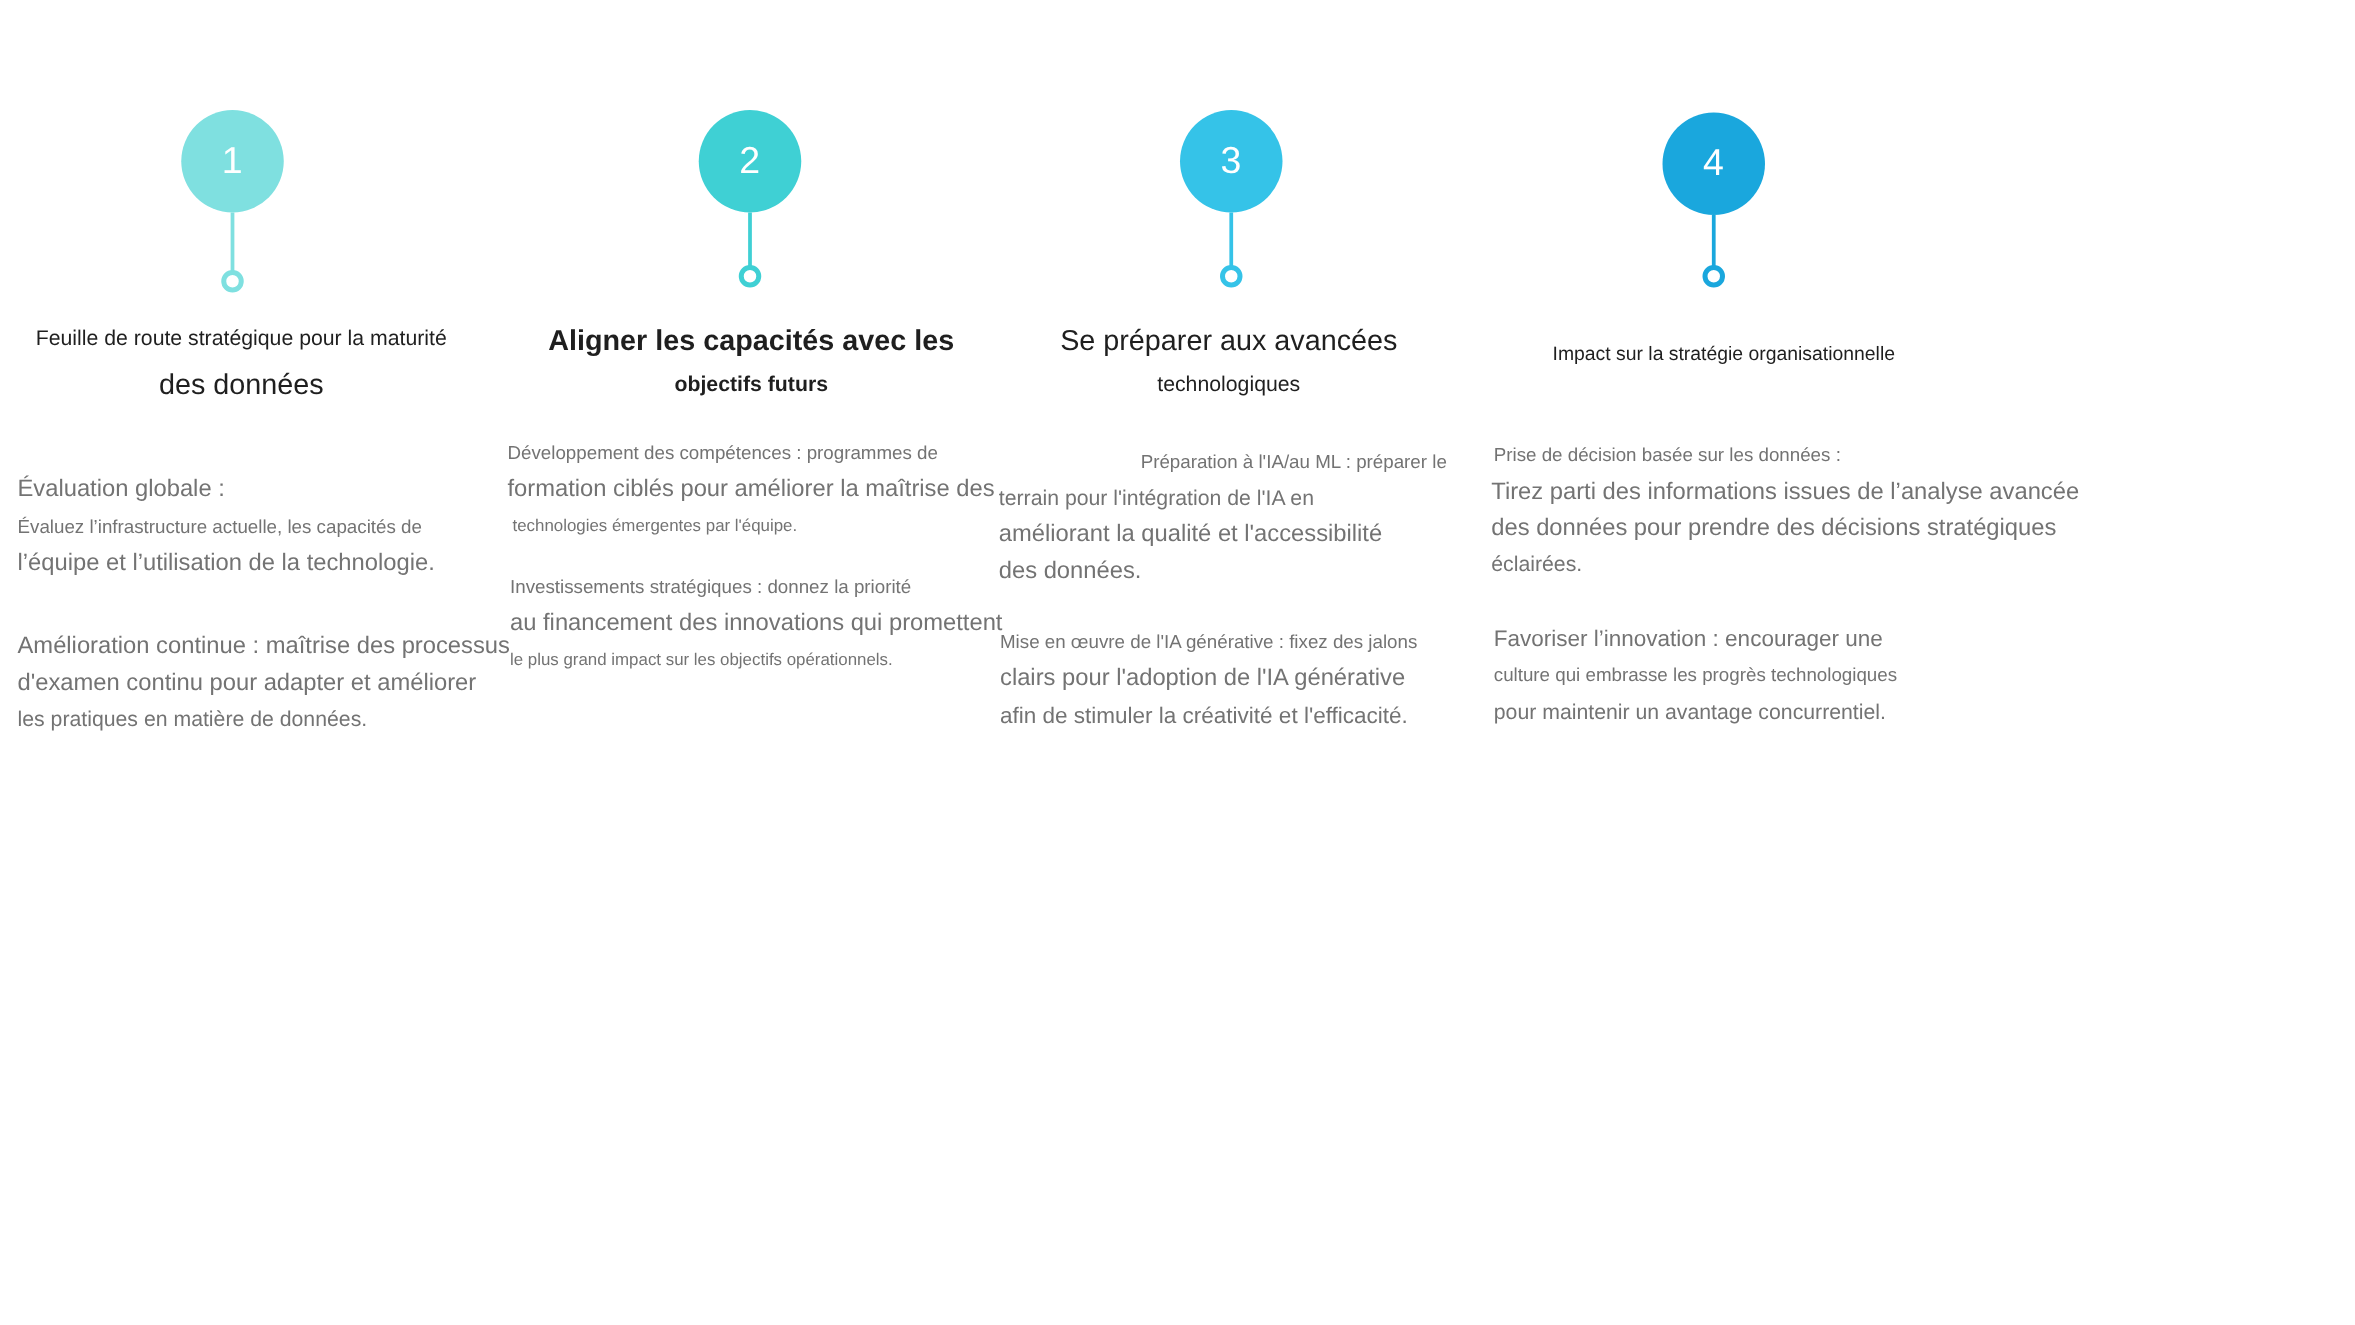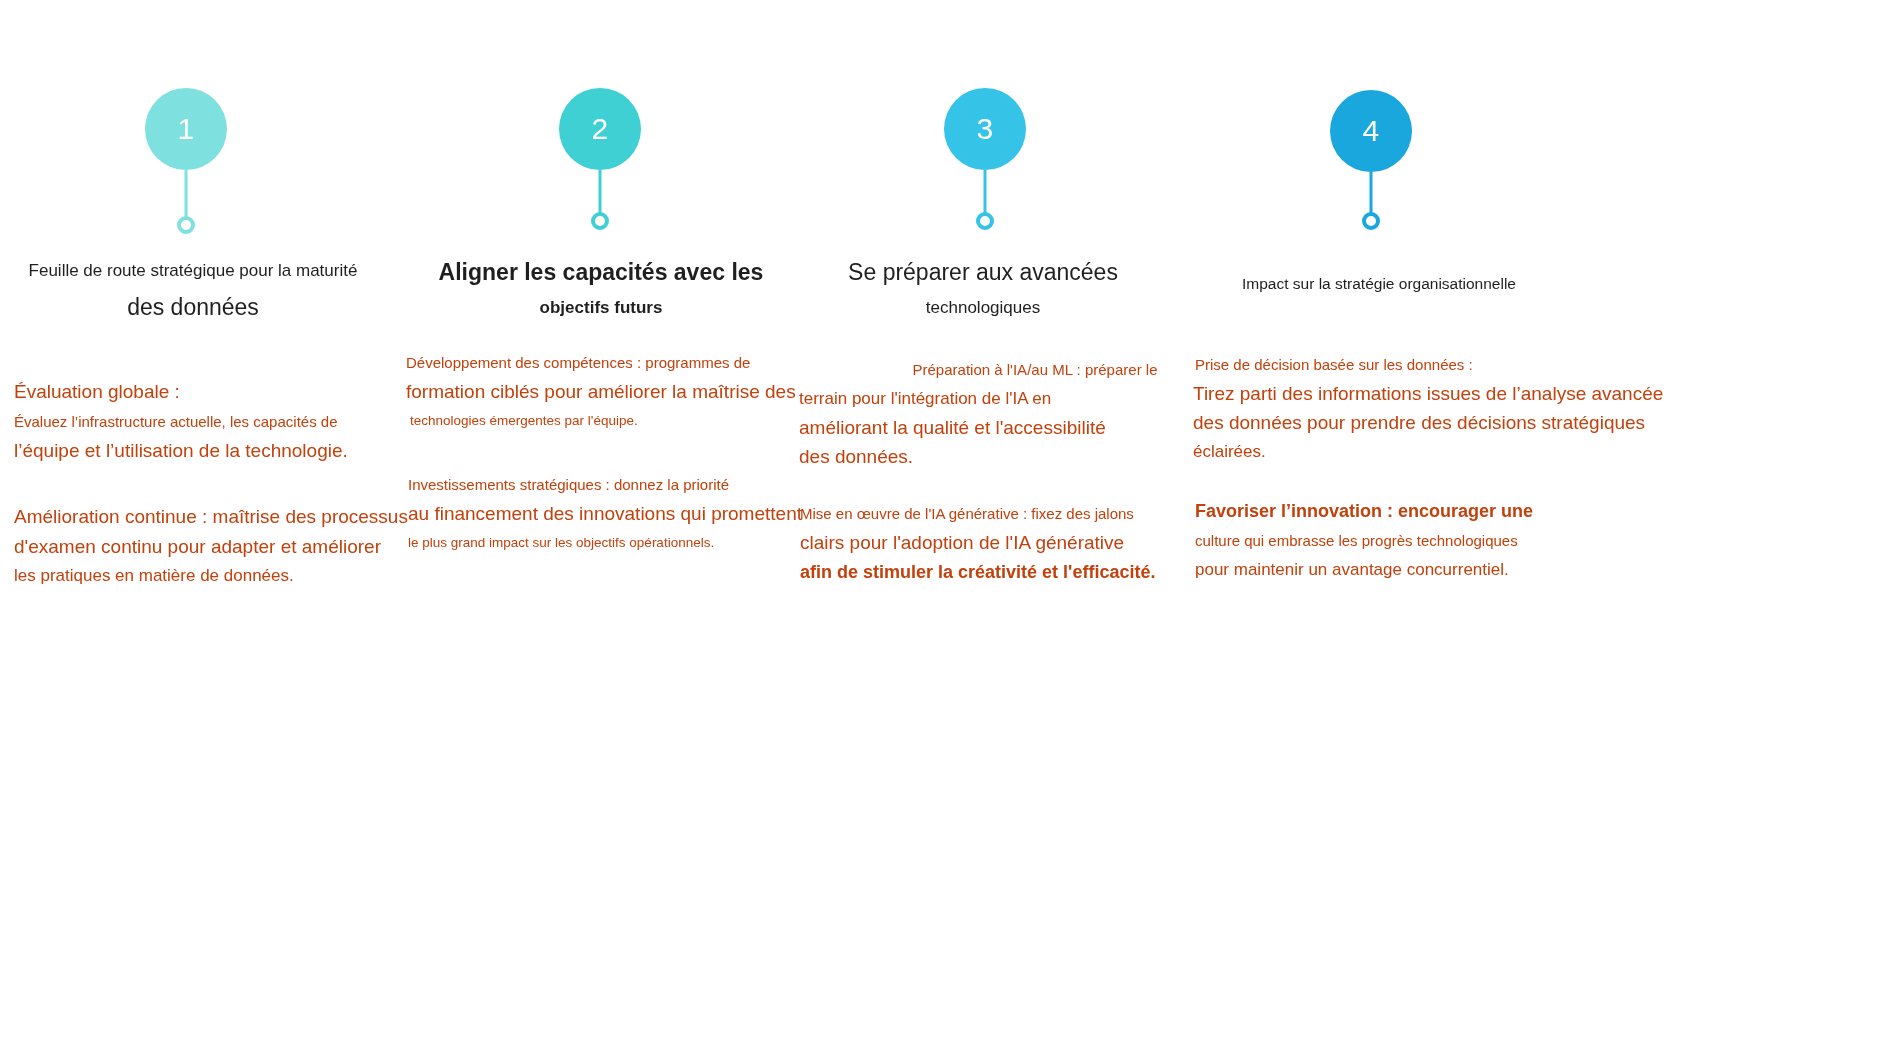--- a/index.html
+++ b/index.html
@@ -91,30 +91,30 @@
 
   
   .body-block {
     position: absolute;
     width: 470px;
   }
   .para { margin: 0; }
   .para .ln {
     display: block;
     white-space: nowrap;
-    color: #c2410c;
+    color: #737373;
   }
 
   
   .s13 { font-size: 13.5px; line-height: 29px; }
   .s14 { font-size: 19px; line-height: 29px; }
   .s15 { font-size: 15px;   line-height: 29px; }
   .s16 { font-size: 19px;   line-height: 29px; }
   .s17 { font-size: 17px;   line-height: 29px; }
-  .s18 { font-size: 18px;   line-height: 30px; font-weight: bold; }
+  .s18 { font-size: 18px;   line-height: 30px; }
   .s19 { font-size: 19px;   line-height: 30px; }
 
   .hA { font-size: 15.5px; line-height: 36px; }
   .hB { font-size: 17px;   line-height: 36px; }
   .hD { font-size: 23px;   line-height: 36px; }
 
   .al-left   { text-align: left; }
 </style>
 </head>
 <body>
@@ -164,21 +164,21 @@
       <span class="line-a hD">Aligner les capacités avec les</span>
       <span class="line-b hB">objectifs futurs</span>
     </div>
 
     <div class="body-block" style="left:16px; top:348px;">
       <p class="para al-left">
         <span class="ln s15">Développement des compétences : programmes de</span>
         <span class="ln s16">formation ciblés pour améliorer la maîtrise des</span>
         <span class="ln s13" style="padding-left:4px;">technologies émergentes par l'équipe.</span>
       </p>
-      <p class="para al-left" style="margin-top:35px; padding-left:2px;">
+      <p class="para al-left" style="margin-top:20px; padding-left:2px;">
         <span class="ln s15">Investissements stratégiques : donnez la priorité</span>
         <span class="ln s16">au financement des innovations qui promettent</span>
         <span class="ln s13" style="padding-left:-2px;">le plus grand impact sur les objectifs opérationnels.</span>
       </p>
     </div>
   </div>
 
   <div class="step step-3">
 
     <div class="marker" style="left:100px;">

